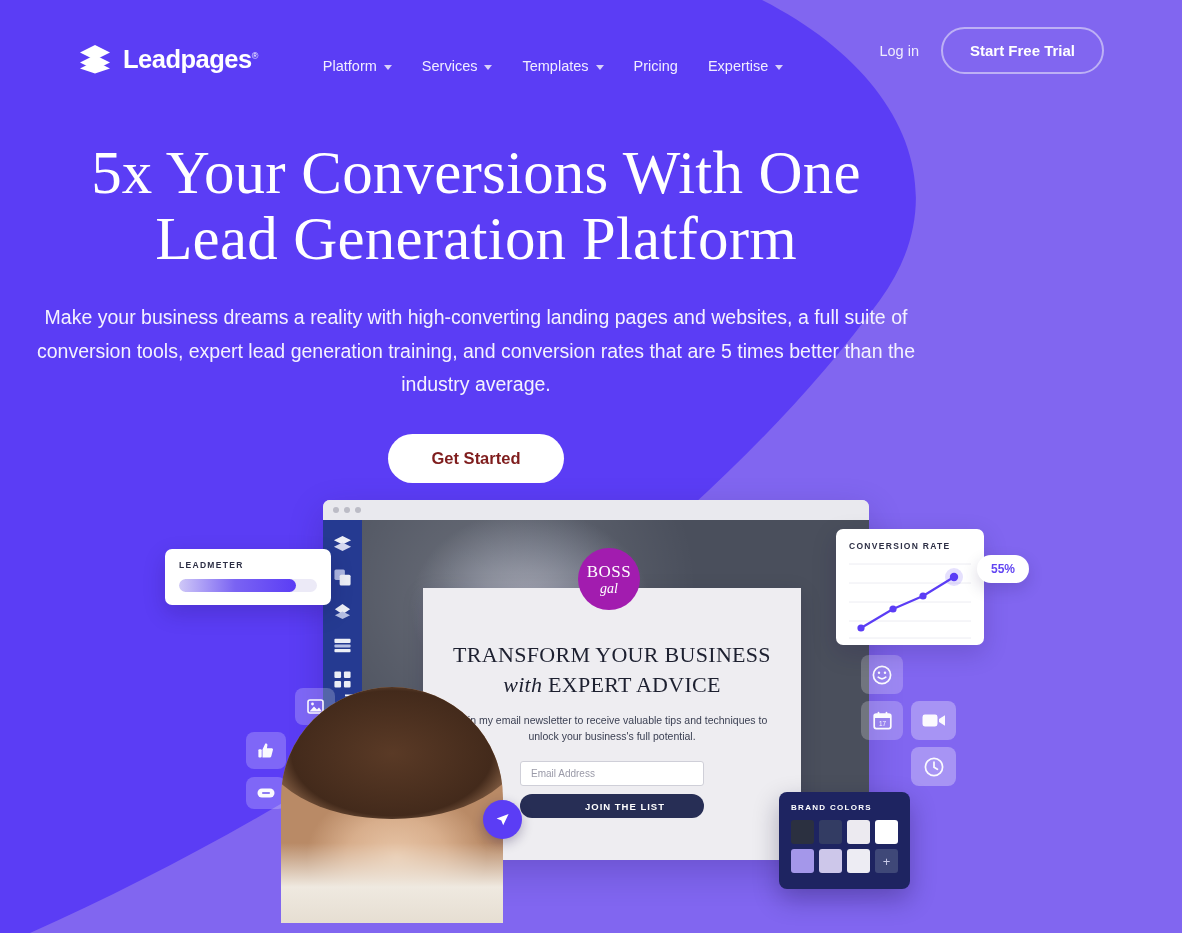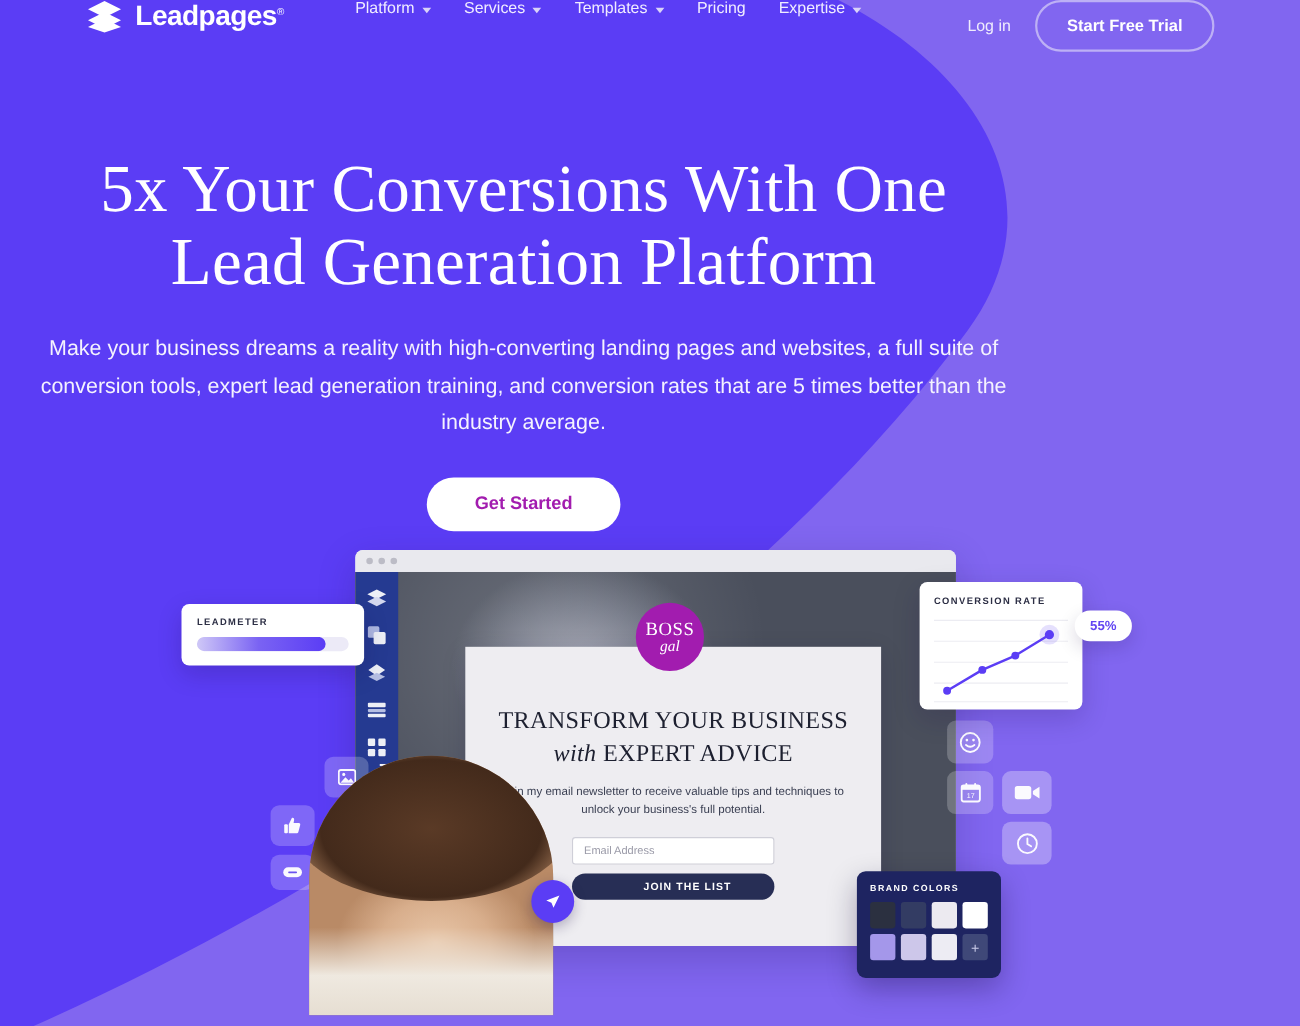--- a/index.html
+++ b/index.html
@@ -9,21 +9,21 @@
     background: #5b3df5;
     position: relative;
   }
   .bg-wrap { position: absolute; inset: 0; overflow: hidden; z-index: 0; }
   .bg-base { position: absolute; inset: 0; background: #5b3df5; }
   .bg-curve { position: absolute; inset: 0; }
 
   
   .nav {
     position: absolute; top: 0; left: 0; width: 1182px; height: 74px;
-    display: flex; align-items: flex-start; z-index: 40;
+    display: flex; align-items: flex-end; z-index: 40;
   }
   .logo { display: flex; align-items: center; margin-left: 78px; gap: 11px; }
   .logo-mark { width: 34px; height: 30px; display:block; }
   .logo-text {
     color: #fff; font-size: 25.5px; font-weight: 700; letter-spacing: -0.5px;
     position: relative;
   }
   .logo-text .reg { font-size: 9px; vertical-align: super; font-weight: 400; }
 
   .nav-links { display: flex; align-items: center; margin-left: 50px; gap: 0; }
@@ -50,21 +50,21 @@
   .hero-title {
     font-family: "Liberation Serif", "DejaVu Serif", serif;
     color: #fff; font-size: 61px; line-height: 66px; font-weight: 400;
     margin-top: 140px; letter-spacing: 0.2px;
   }
   .hero-sub {
     color: #f4f2fe; font-size: 19.5px; line-height: 33.5px;
     width: 890px; margin: 29px auto 0; font-weight: 400;
   }
   .cta {
-    display: inline-block; margin-top: 32px; background: #fff; color: #a21caf;
+    display: inline-block; margin-top: 32px; background: #fff; color: #7f1d1d;
     font-size: 16.5px; font-weight: 700; padding: 15px 44px; border-radius: 40px;
     cursor: pointer; border: none;
   }
 
   
   .illo { position: absolute; left: 0; top: 0; width: 1182px; height: 933px; z-index: 20; }
 
   .browser {
     position: absolute; left: 323px; top: 500px; width: 546px; height: 360px;
     background: #ececf0; border-radius: 7px 7px 0 0; overflow: hidden;

